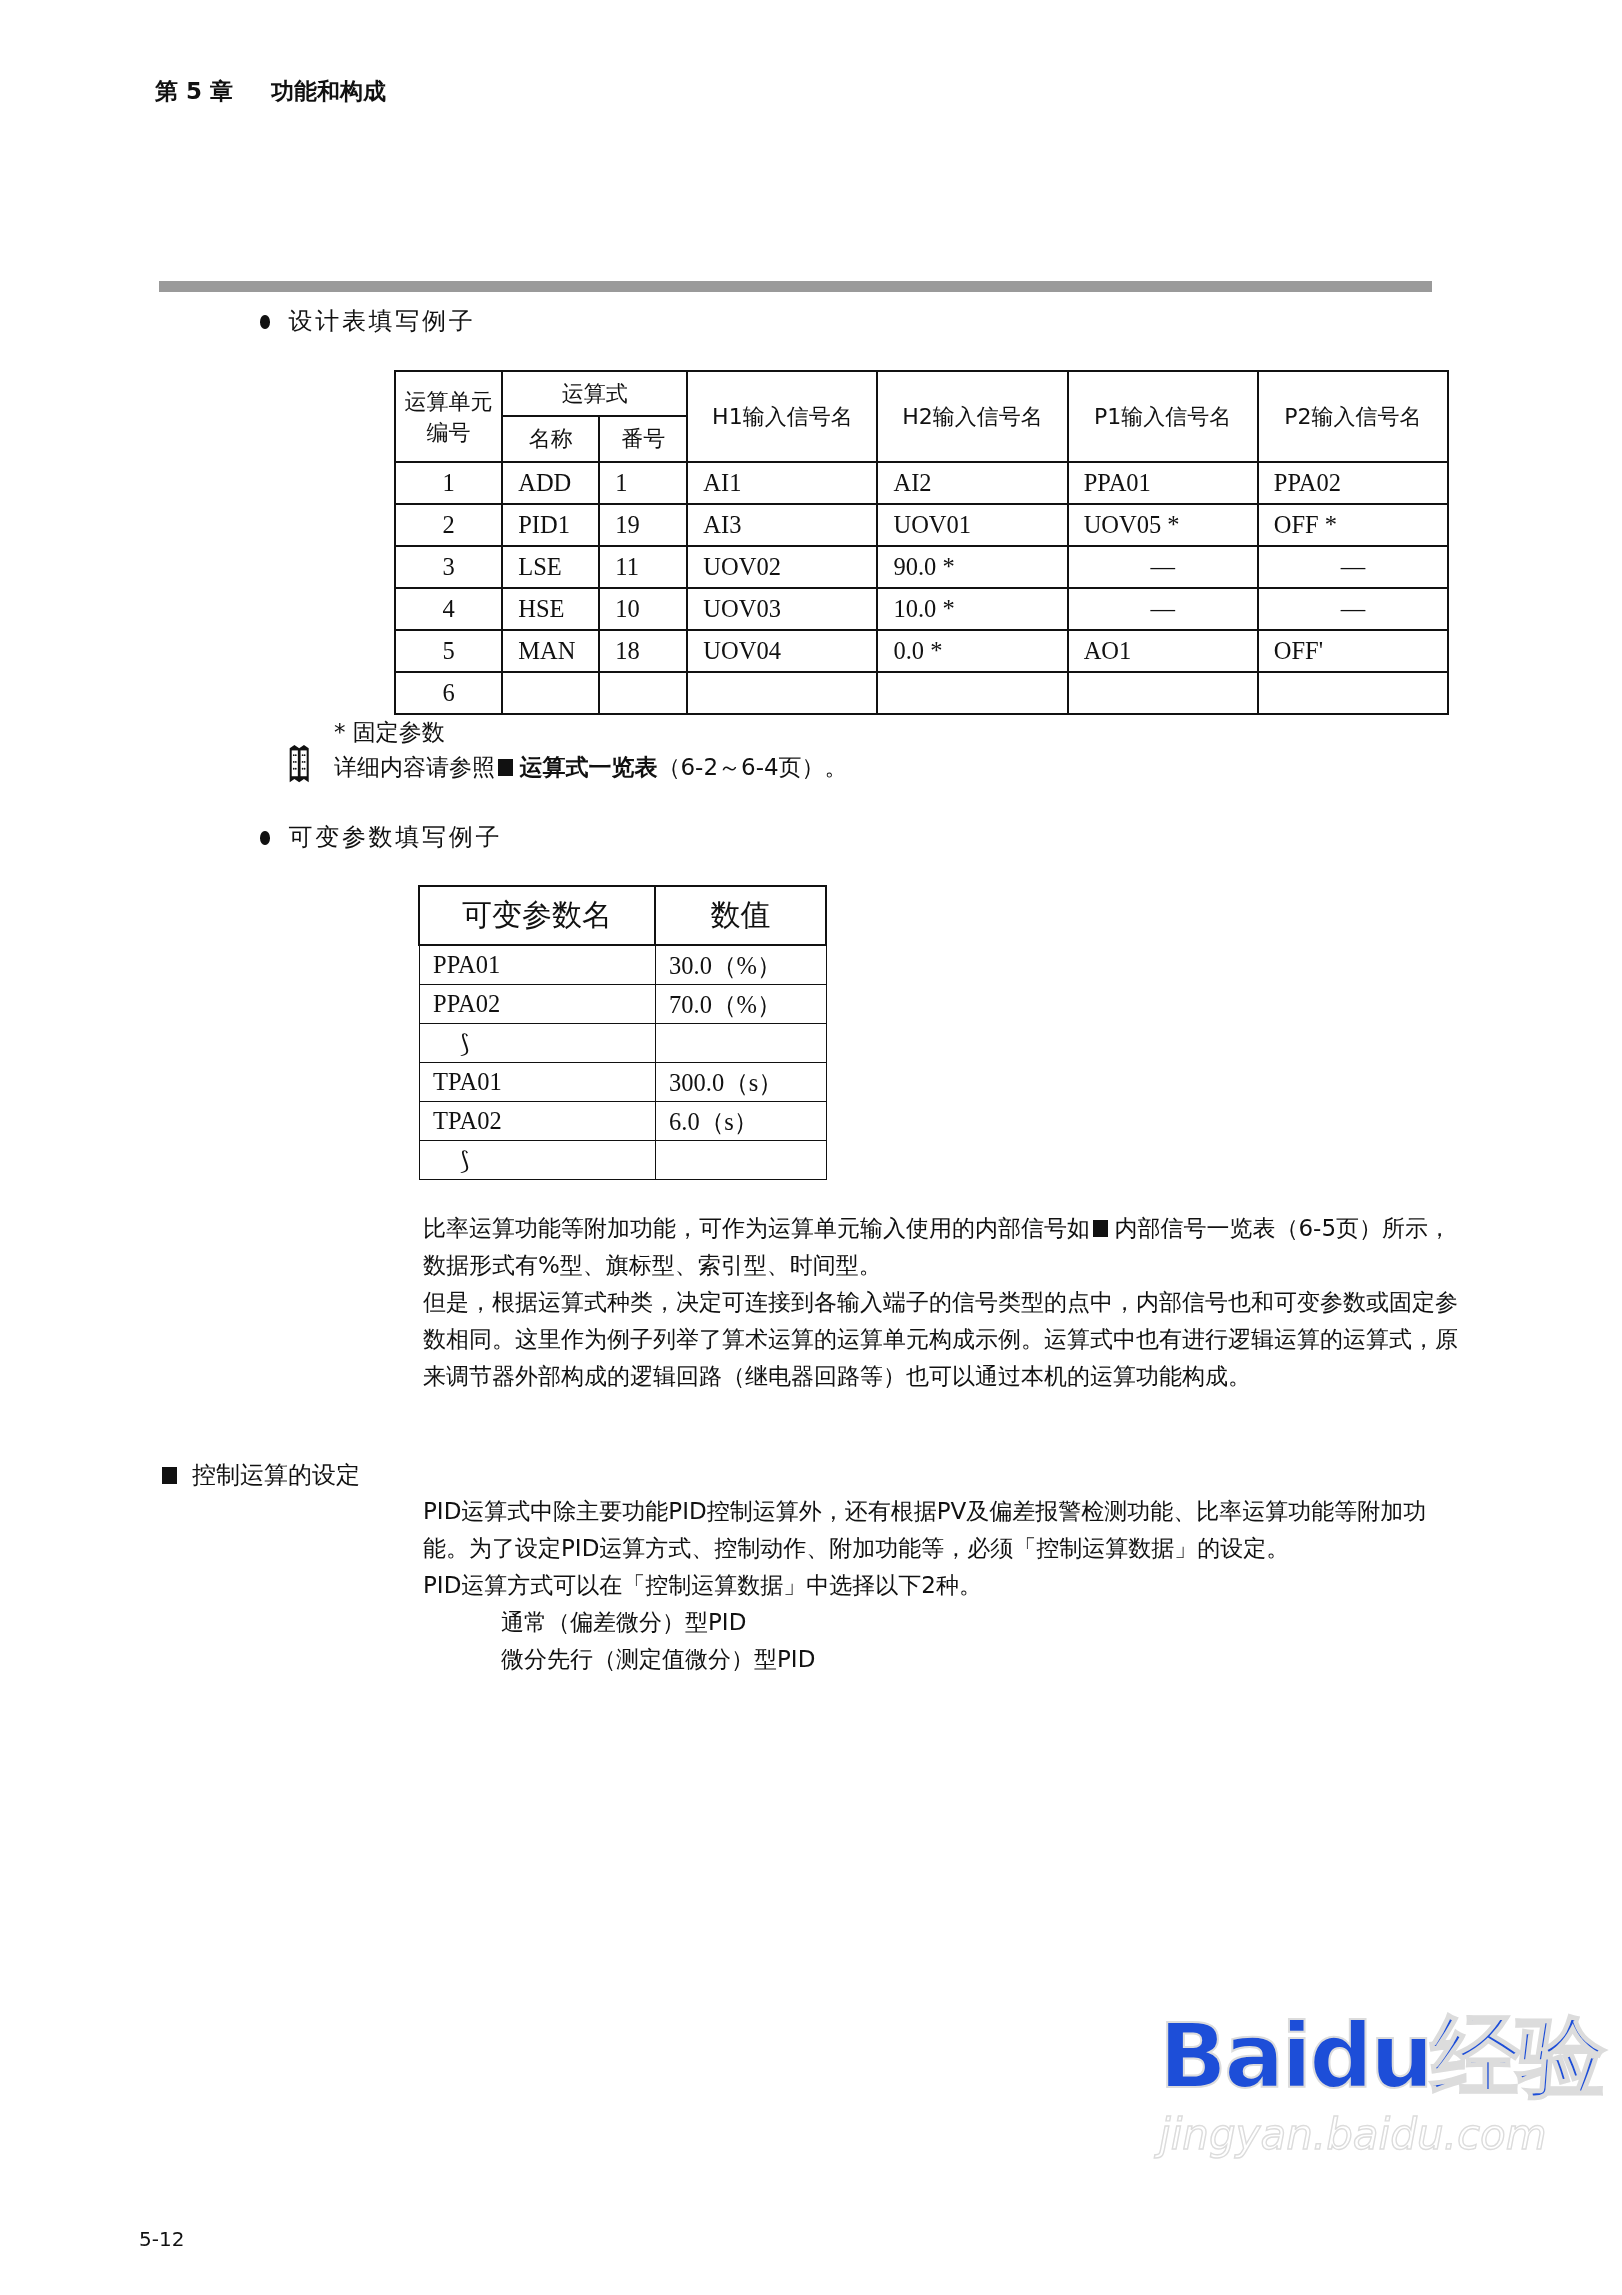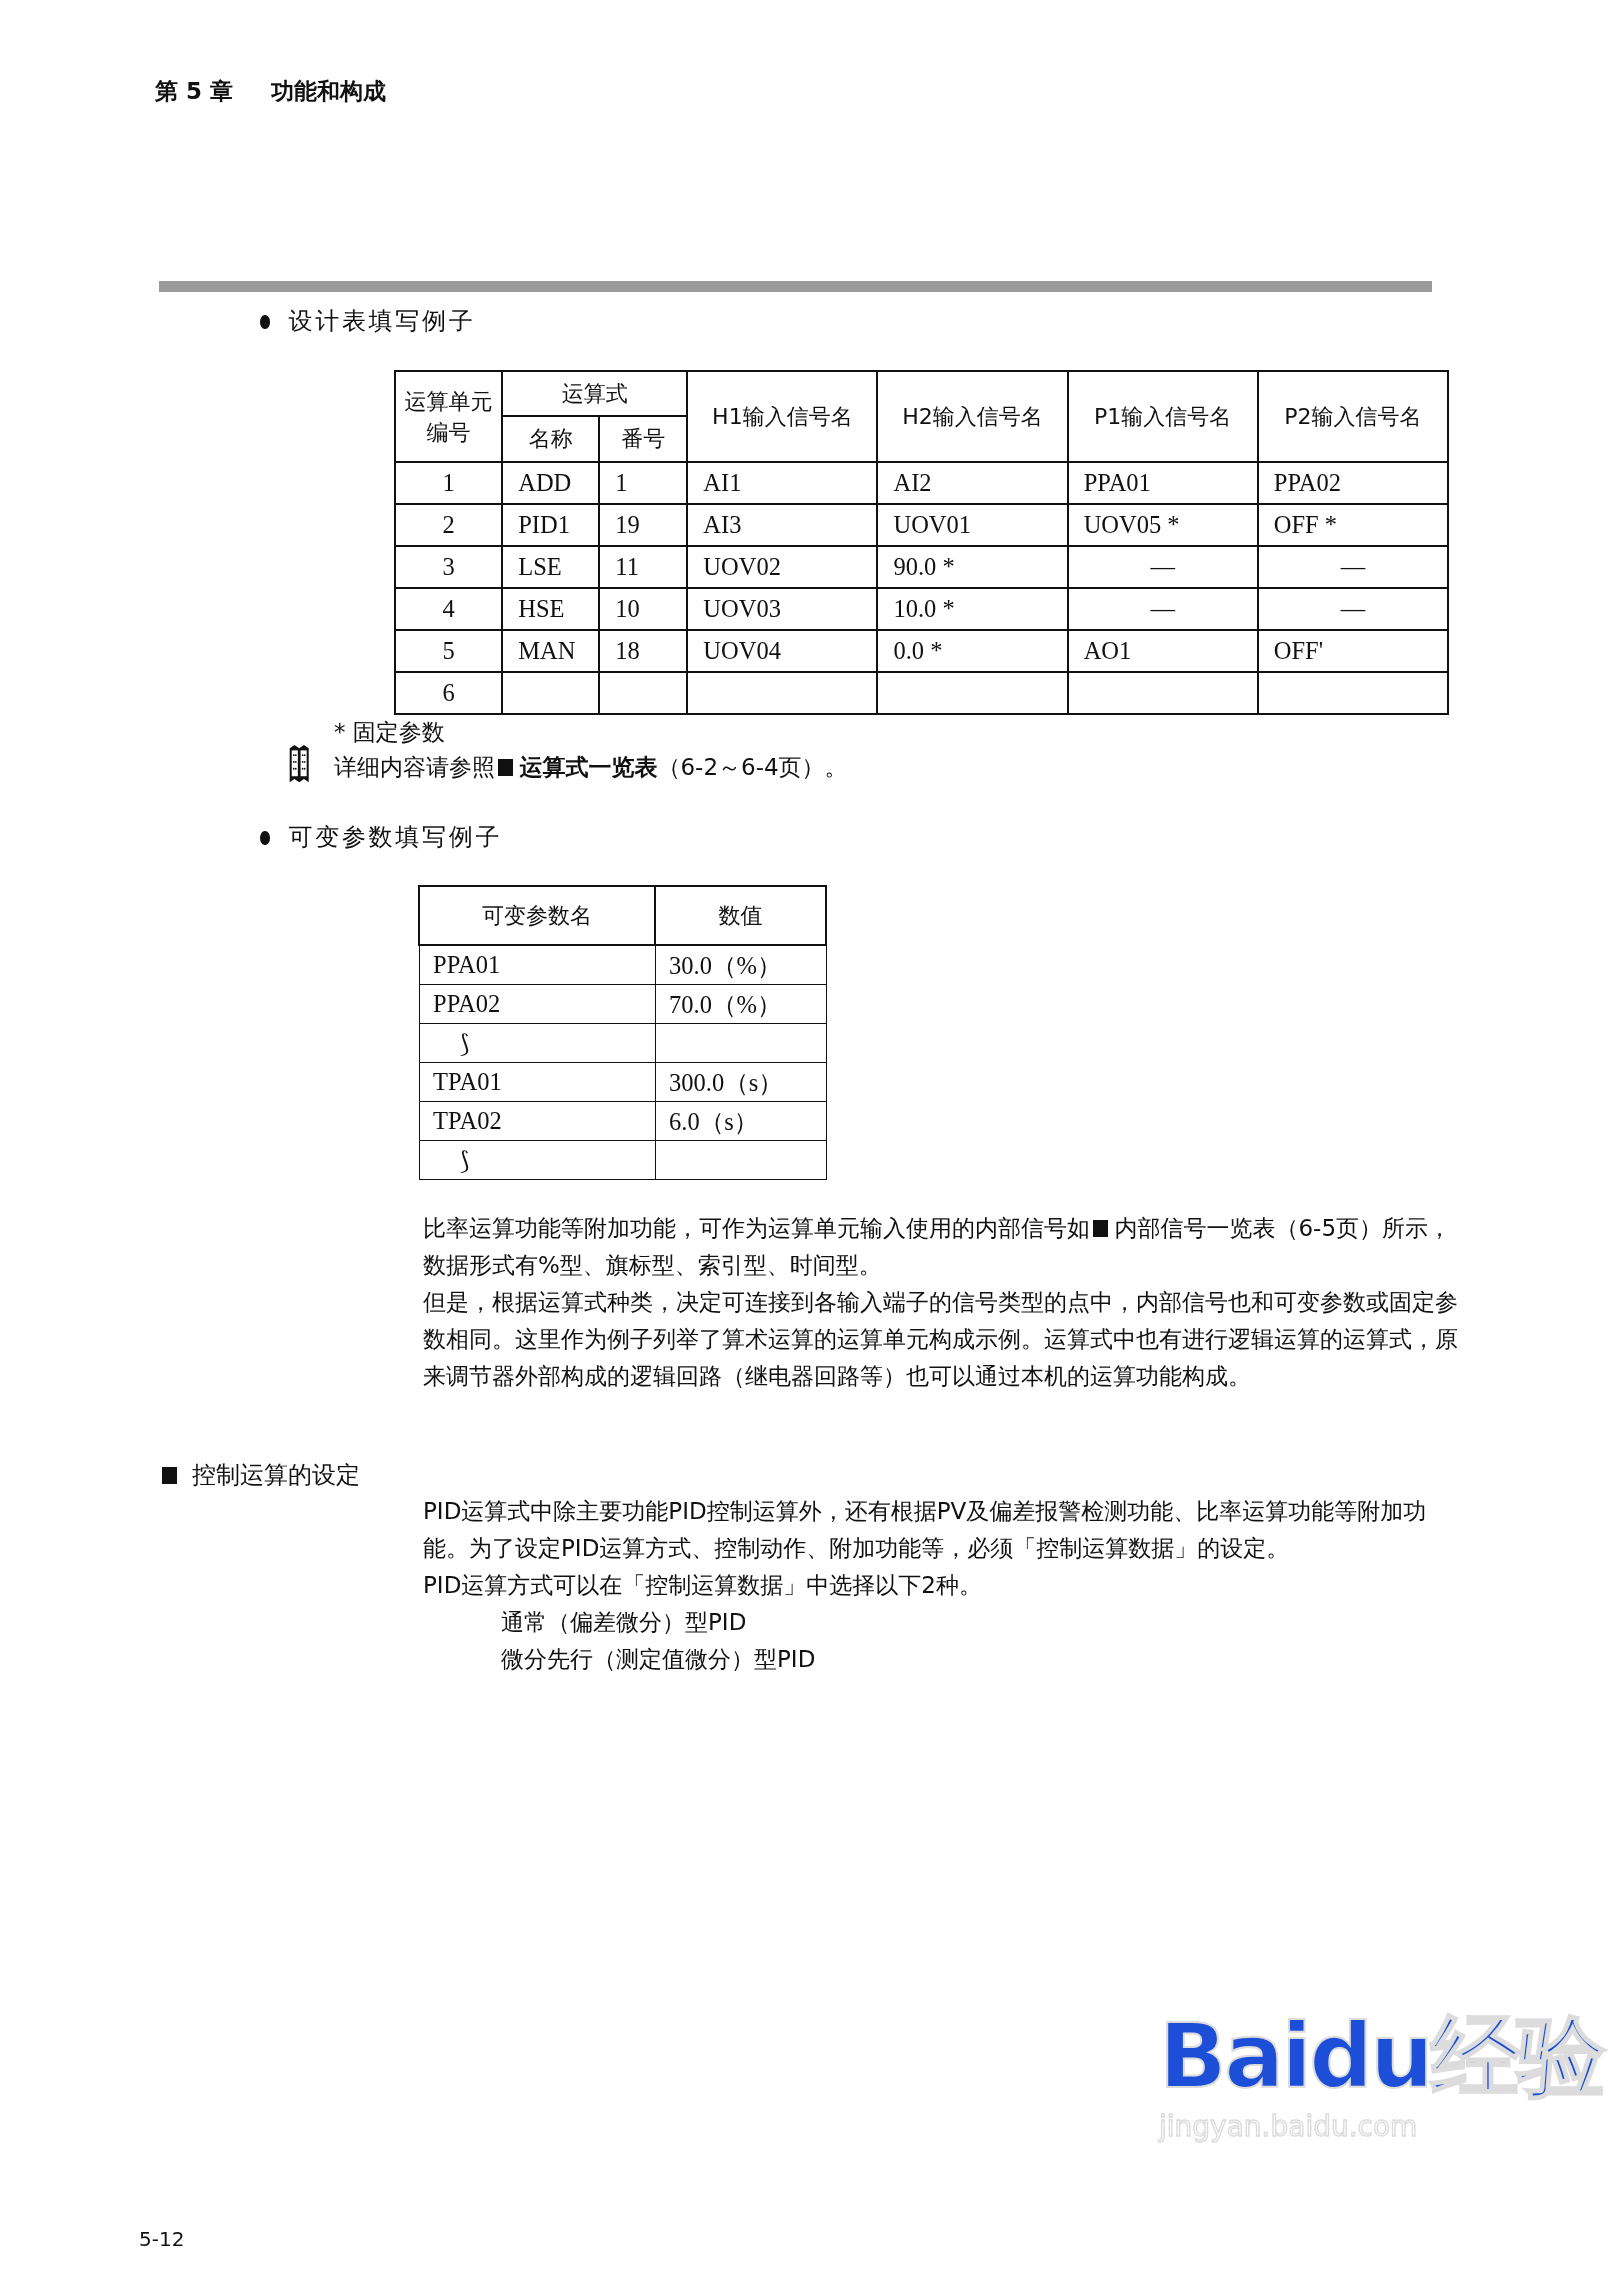--- a/index.html
+++ b/index.html
@@ -12,32 +12,32 @@
   .bullet-head { font-family:"DejaVu Sans","Liberation Sans",sans-serif; font-size:24px; letter-spacing:2.7px; }
   .bullet-head .dot { display:inline-block; width:9.5px; height:13.6px; border-radius:50%; background:#111; margin-right:19px; vertical-align:middle; }
   table.grid { border-collapse:collapse; position:absolute; font-family:"Liberation Serif","DejaVu Serif",serif; }
   table.grid td, table.grid th { border:2px solid #111; font-weight:normal; }
   #t1 { left:394px; top:370px; width:1055px; font-size:24.5px; }
   #t1 th { font-family:"DejaVu Sans","Liberation Sans",sans-serif; font-size:22px; text-align:center; }
   #t1 td { height:40px; padding:0 0 0 15px; }
   #t1 td.c { text-align:center; padding:0; }
   #t1 td.dash { text-align:center; padding:0; }
   #t2 { left:418px; top:885px; width:409px; font-size:24.5px; }
-  #t2 th { font-family:"DejaVu Sans","Liberation Sans",sans-serif; font-size:22px; height:55px; }
+  #t2 th { font-family:"DejaVu Sans","Liberation Sans",sans-serif; font-size:30px; height:55px; }
   #t2 td { height:38px; padding:0 0 0 13.6px; border-width:1.4px; }
   .note { font-family:"DejaVu Sans","Liberation Sans",sans-serif; font-size:23px; }
   .para { font-family:"DejaVu Sans","Liberation Sans",sans-serif; font-size:23px; line-height:37px; }
   .para p { margin:0; }
   .sect { left:162px; top:1459px; font-family:"DejaVu Sans","Liberation Sans",sans-serif; font-size:24px; }
   .sect .sq { display:inline-block; width:15px; height:17.7px; background:#111; margin-right:15px; vertical-align:-1.4px; }
   .sq-inline { display:inline-block; width:15px; height:17.7px; background:#111; margin:0 6.8px 0 2.7px; vertical-align:-1.4px; }
   .pageno { left:139px; top:2227px; font-family:"DejaVu Sans","Liberation Sans",sans-serif; font-weight:normal; font-size:20px; }
   .watermark { left:1159px; top:1997px; color:#e6e6e6; font-family:"DejaVu Sans","Liberation Sans",sans-serif; }
   .watermark .logo { font-size:89px; font-weight:bold; letter-spacing:-2.7px; -webkit-text-stroke:2px #dcdcdc; color:#1d4ed8; }
-  .watermark .url { font-size:28px; color:#fff; -webkit-text-stroke:1.4px #dcdcdc; margin-top:-6.8px; }
+  .watermark .url { font-size:42px; color:#fff; -webkit-text-stroke:1.4px #dcdcdc; margin-top:-6.8px;font-style:italic; }
 </style>
 </head>
 <body>
 
 <div class="abs chapter">
   <span>第 5 章</span><span class="gap"></span><span>功能和构成</span>
 </div>
 
 <div class="abs rule"></div>
 

